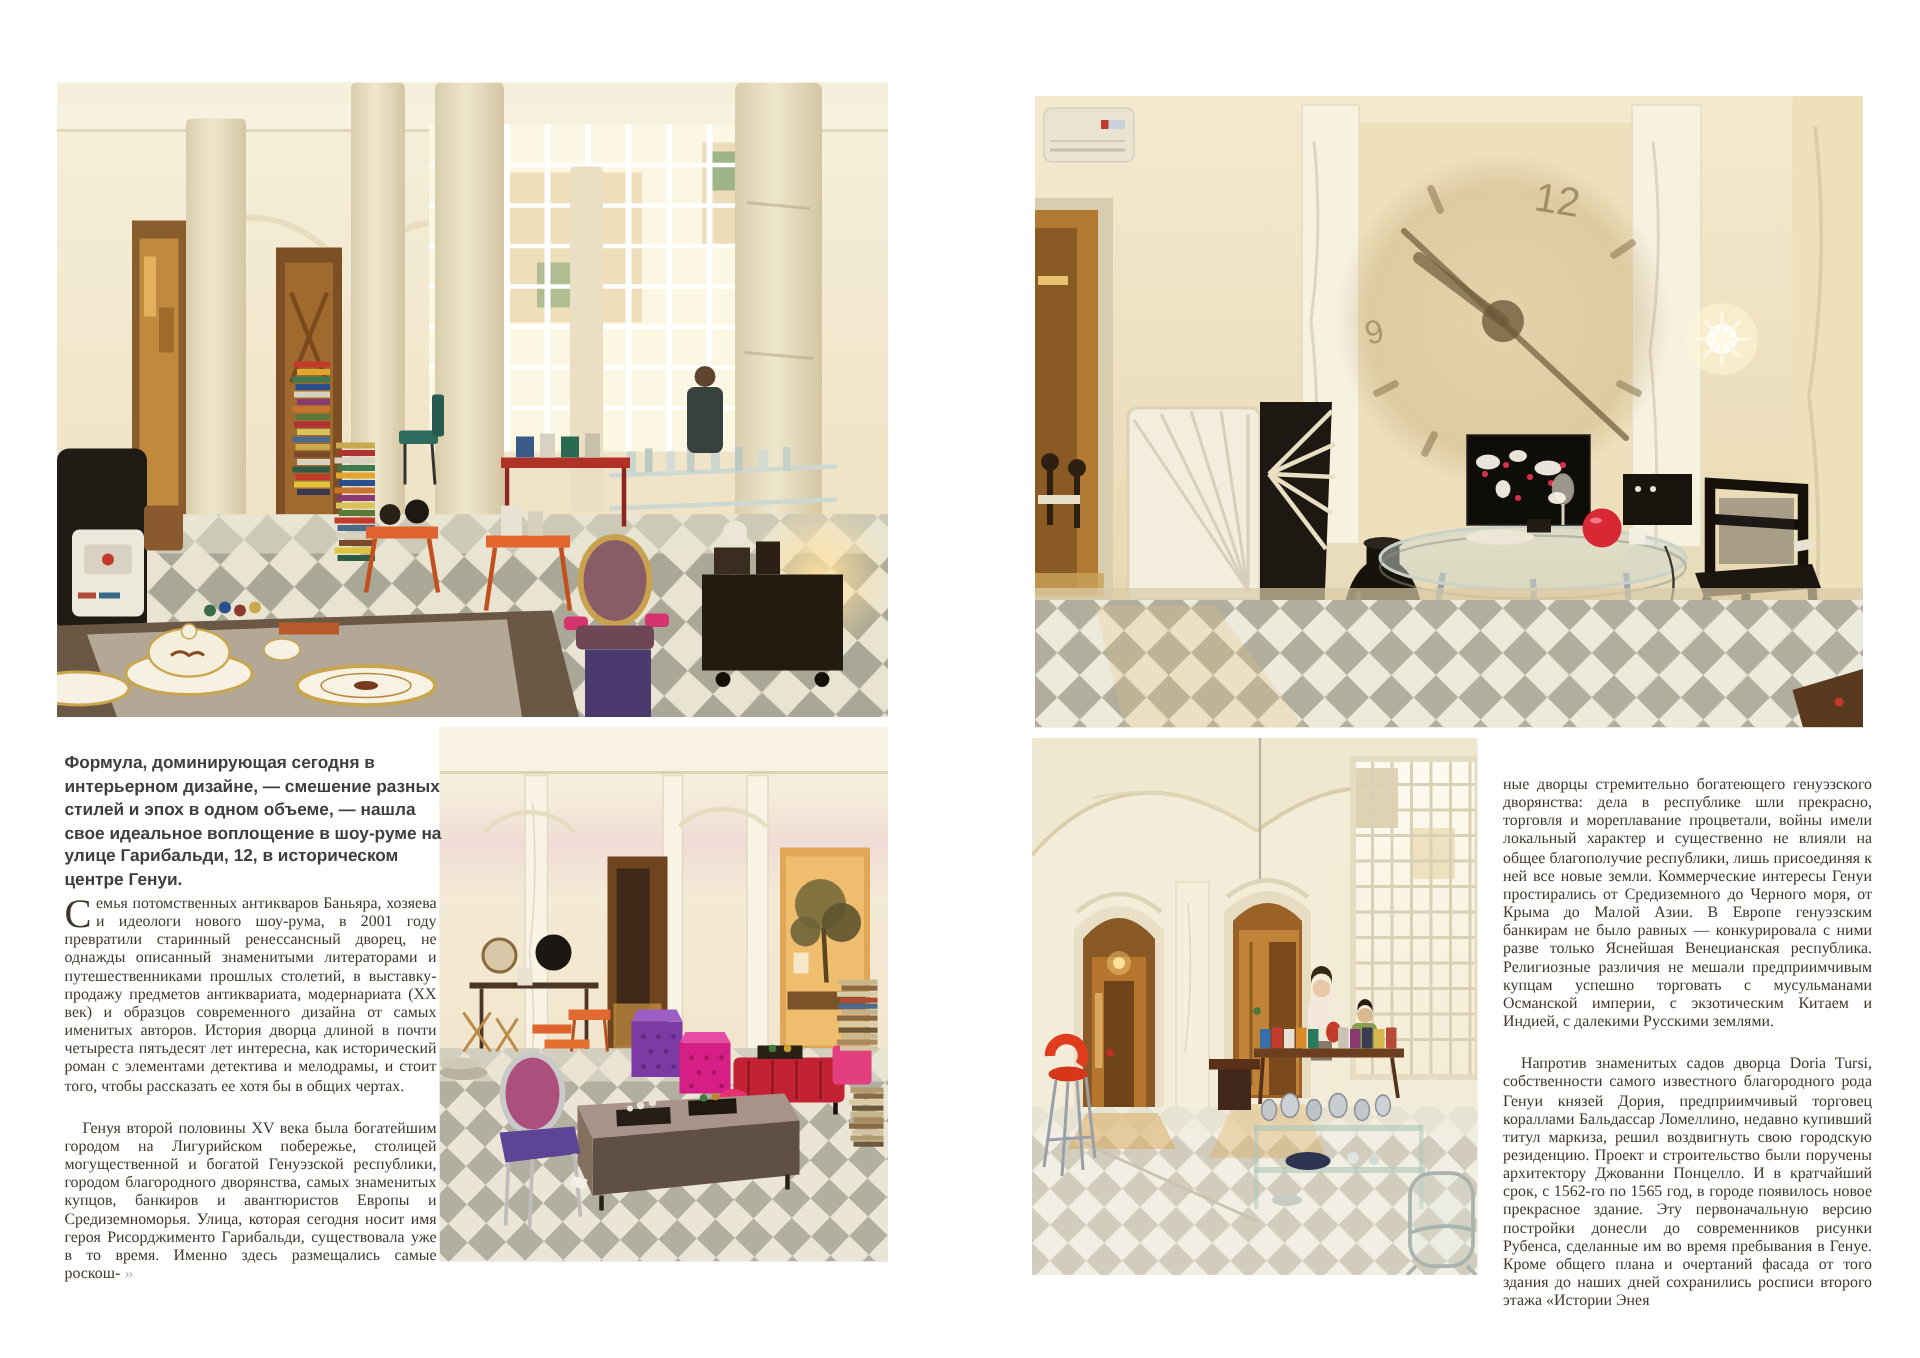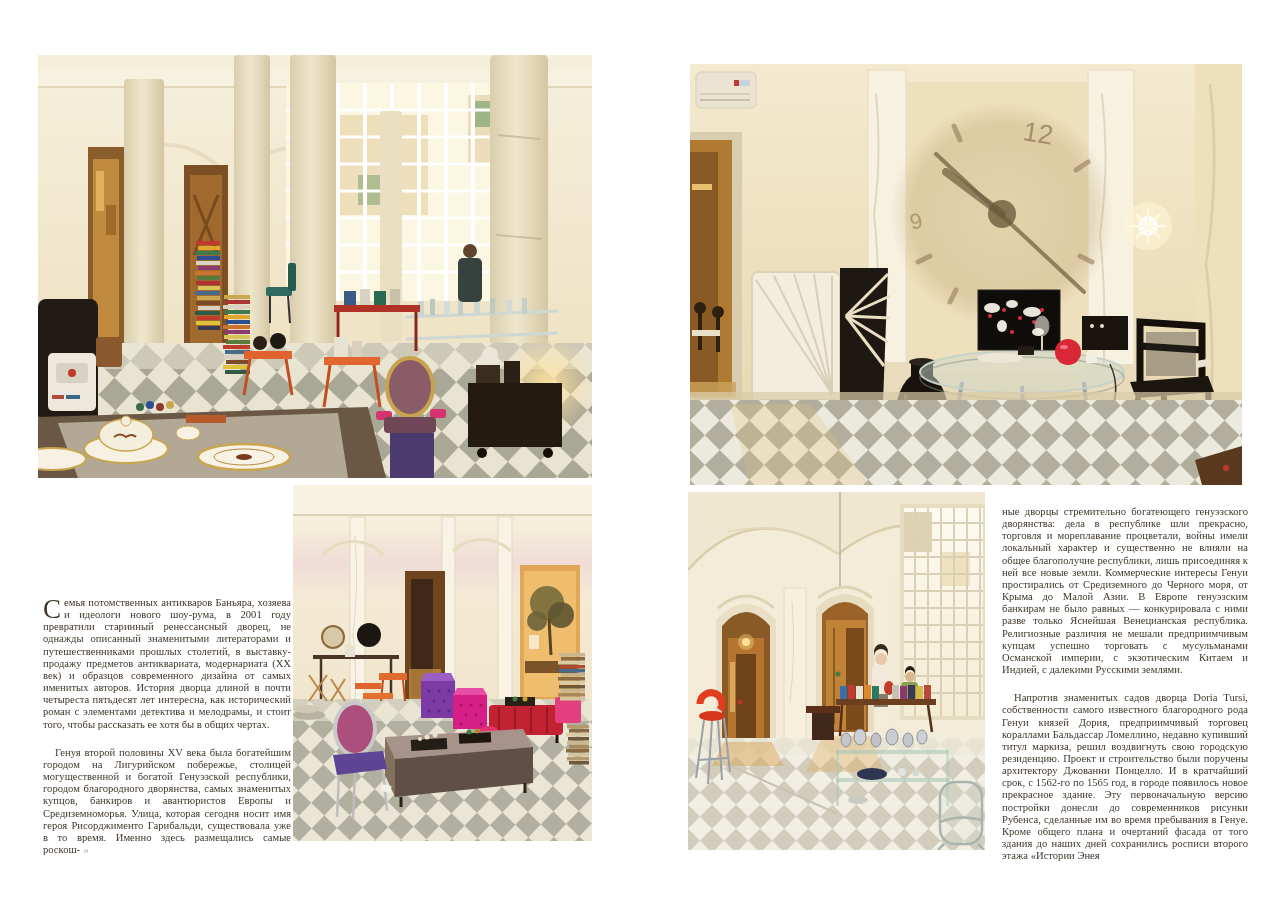--- a/index.html
+++ b/index.html
@@ -10,21 +10,21 @@
   #photo-main{left:38px;top:55px;width:554px;height:423px;}
   #photo-lounge{left:293px;top:485px;width:299px;height:356px;}
   #photo-clock{left:690px;top:64px;width:552px;height:421px;}
   #photo-hall{left:688px;top:492px;width:297px;height:358px;}
   .intro{position:absolute;left:43px;top:502px;width:254px;
          font-family:"Liberation Sans",sans-serif;font-weight:bold;
          font-size:11.5px;line-height:15.6px;color:#3e3e3e;}
   .col{position:absolute;font-size:10.6px;line-height:12.15px;color:#40372c;
        text-align:justify;font-family:"Liberation Serif",serif;}
   #leftcol{left:43px;top:597px;width:248px;}
-  #rightcol{left:1002px;top:506px;width:246px;}
+  #rightcol{left:1002px;top:518px;width:246px;}
   .col p{margin:0;}
   .col p + p{margin-top:16px;}
   .ind{text-indent:12px;}
   .dropcap{float:left;font-size:27px;line-height:22px;padding:1px 3px 0 0;color:#40372c;}
   .marker{color:#bba49a;font-size:10px;padding-left:3px;letter-spacing:-1px;}
 </style>
 </head>
 <body>
 
 <div class="spread">
@@ -787,20 +787,21 @@
       </g>
 
       <g stroke="#aab4ae" stroke-width="2.5" fill="rgba(220,230,225,0.22)">
         <rect x="252" y="290" width="42" height="62" rx="15"></rect>
         <path d="M252 330 q20 -8 42 -2" fill="none"></path>
         <path d="M256 352 q-4 4 -6 6 M290 352 q4 4 6 6" fill="none"></path>
       </g>
     </svg>
   </div>
 
+  <div class="intro">Формула, доминирующая сегодня в интерьерном дизайне, — смешение разных стилей и эпох в одном объеме, — нашла свое идеальное воплощение в шоу-руме на улице Гарибальди, 12, в историческом центре Генуи.</div>
 
   <div class="col" id="leftcol">
     <p><span class="dropcap">С</span><span>емья потомственных антикваров Баньяра, хозяева и идеологи нового шоу-рума, в 2001 году превратили старинный ренессансный дворец, не однажды описанный знаменитыми литераторами и путешественниками прошлых столетий, в выставку-продажу предметов антиквариата, модернариата (XX век) и образцов современного дизайна от самых именитых авторов. История дворца длиной в почти четыреста пятьдесят лет интересна, как исторический роман с элементами детектива и мелодрамы, и стоит того, чтобы рассказать ее хотя бы в общих чертах.</span></p>
     <p class="ind"><span>Генуя второй половины XV века была богатейшим городом на Лигурийском побережье, столицей могущественной и богатой Генуэзской республики, городом благородного дворянства, самых знаменитых купцов, банкиров и авантюристов Европы и Средиземноморья. Улица, которая сегодня носит имя героя Рисорджименто Гарибальди, существовала уже в то время. Именно здесь размещались самые роскош-</span><span class="marker">››</span></p>
   </div>
 
   <div class="col" id="rightcol">
     <p><span>ные дворцы стремительно богатеющего генуэзского дворянства: дела в республике шли прекрасно, торговля и мореплавание процветали, войны имели локальный характер и существенно не влияли на общее благополучие республики, лишь присоединяя к ней все новые земли. Коммерческие интересы Генуи простирались от Средиземного до Черного моря, от Крыма до Малой Азии. В Европе генуэзским банкирам не было равных — конкурировала с ними разве только Яснейшая Венецианская республика. Религиозные различия не мешали предприимчивым купцам успешно торговать с мусульманами Османской империи, с экзотическим Китаем и Индией, с далекими Русскими землями.</span></p>
     <p class="ind"><span>Напротив знаменитых садов дворца Doria Tursi, собственности самого известного благородного рода Генуи князей Дория, предприимчивый торговец кораллами Бальдассар Ломеллино, недавно купивший титул маркиза, решил воздвигнуть свою городскую резиденцию. Проект и строительство были поручены архитектору Джованни Понцелло. И в кратчайший срок, с 1562-го по 1565 год, в городе появилось новое прекрасное здание. Эту первоначальную версию постройки донесли до современников рисунки Рубенса, сделанные им во время пребывания в Генуе. Кроме общего плана и очертаний фасада от того здания до наших дней сохранились росписи второго этажа «Истории Энея</span></p>
   </div>

